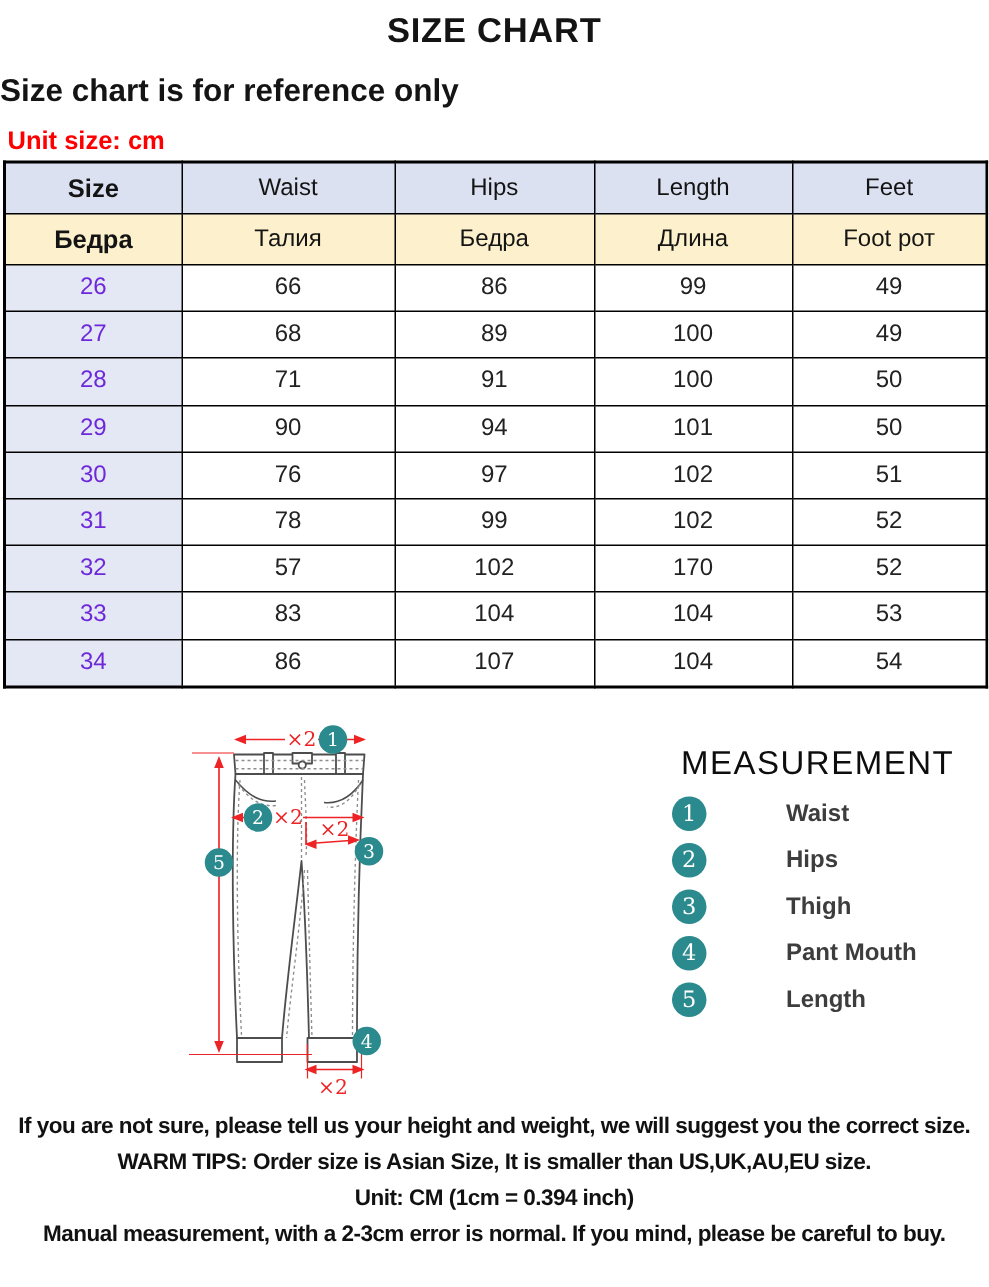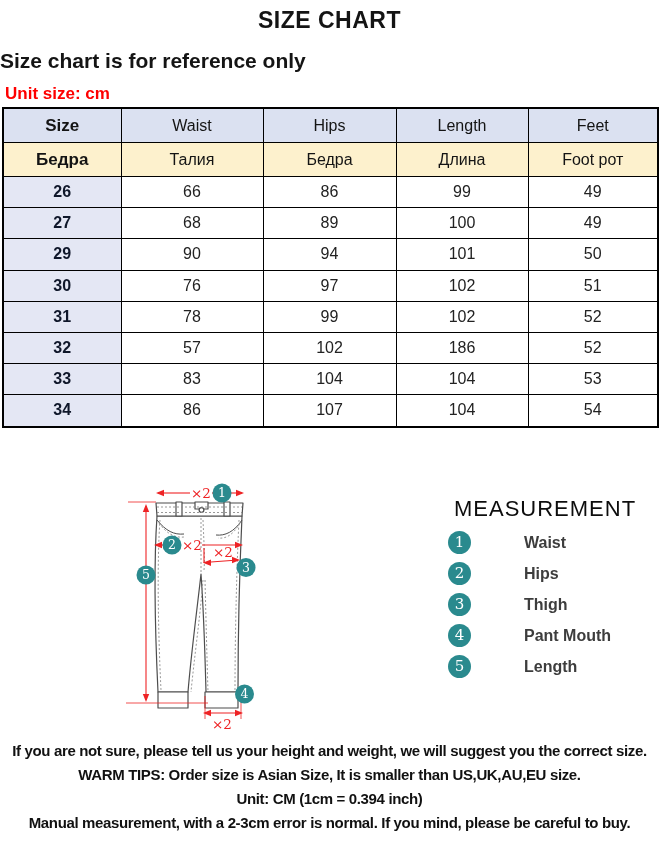--- a/index.html
+++ b/index.html
@@ -26,21 +26,21 @@
   }
   .size-table th,.size-table td{
     border:1px solid #000;text-align:center;vertical-align:middle;padding:0;
     font-family:"Liberation Sans",sans-serif;
   }
   .hrow-en th{background:#dbe1f1;height:33px;font-size:16px;font-weight:400;color:#141414;}
   .hrow-en th.first-col{font-weight:700;font-size:17px;}
   .hrow-ru th{background:#fdf1cd;height:33px;font-size:16px;font-weight:400;color:#141414;}
   .hrow-ru th.first-col{font-weight:700;font-size:17px;}
   .size-table tbody td{height:30.2px;font-size:16px;color:#222;background:#fff;}
-  .size-table tbody td.first-col{background:#e4e7f4;color:#0f172a;font-weight:bold;}
+  .size-table tbody td.first-col{background:#e4e7f4;color:#6d28d9;}
   
   .diagram{position:absolute;left:115px;top:460px;}
   
   .measure-title{
     position:absolute;left:434px;top:496px;
     font-size:22px;font-weight:400;letter-spacing:1px;color:#0d0d0d;margin-left:20px;
   }
   .legend{position:absolute;left:448px;top:527px;width:200px;}
   .legend-item{display:flex;align-items:center;height:31px;}
   .legend-circle{
@@ -99,20 +99,27 @@
           <td>49</td>
         </tr>
         <tr>
           <td class="first-col">27</td>
           <td>68</td>
           <td>89</td>
           <td>100</td>
           <td>49</td>
         </tr>
         <tr>
+          <td class="first-col">28</td>
+          <td>71</td>
+          <td>91</td>
+          <td>100</td>
+          <td>50</td>
+        </tr>
+        <tr>
           <td class="first-col">29</td>
           <td>90</td>
           <td>94</td>
           <td>101</td>
           <td>50</td>
         </tr>
         <tr>
           <td class="first-col">30</td>
           <td>76</td>
           <td>97</td>
@@ -123,21 +130,21 @@
           <td class="first-col">31</td>
           <td>78</td>
           <td>99</td>
           <td>102</td>
           <td>52</td>
         </tr>
         <tr>
           <td class="first-col">32</td>
           <td>57</td>
           <td>102</td>
-          <td>186</td>
+          <td>170</td>
           <td>52</td>
         </tr>
         <tr>
           <td class="first-col">33</td>
           <td>83</td>
           <td>104</td>
           <td>104</td>
           <td>53</td>
         </tr>
         <tr>

